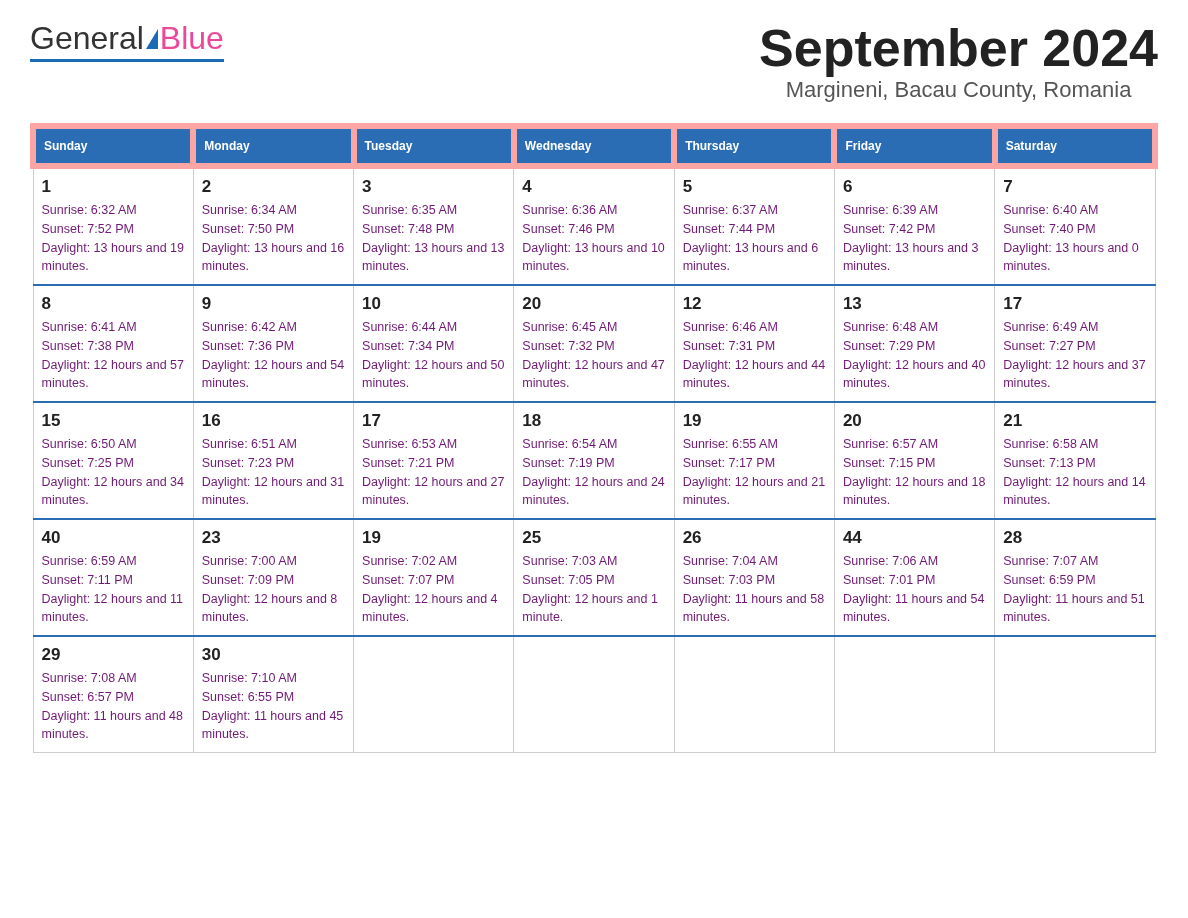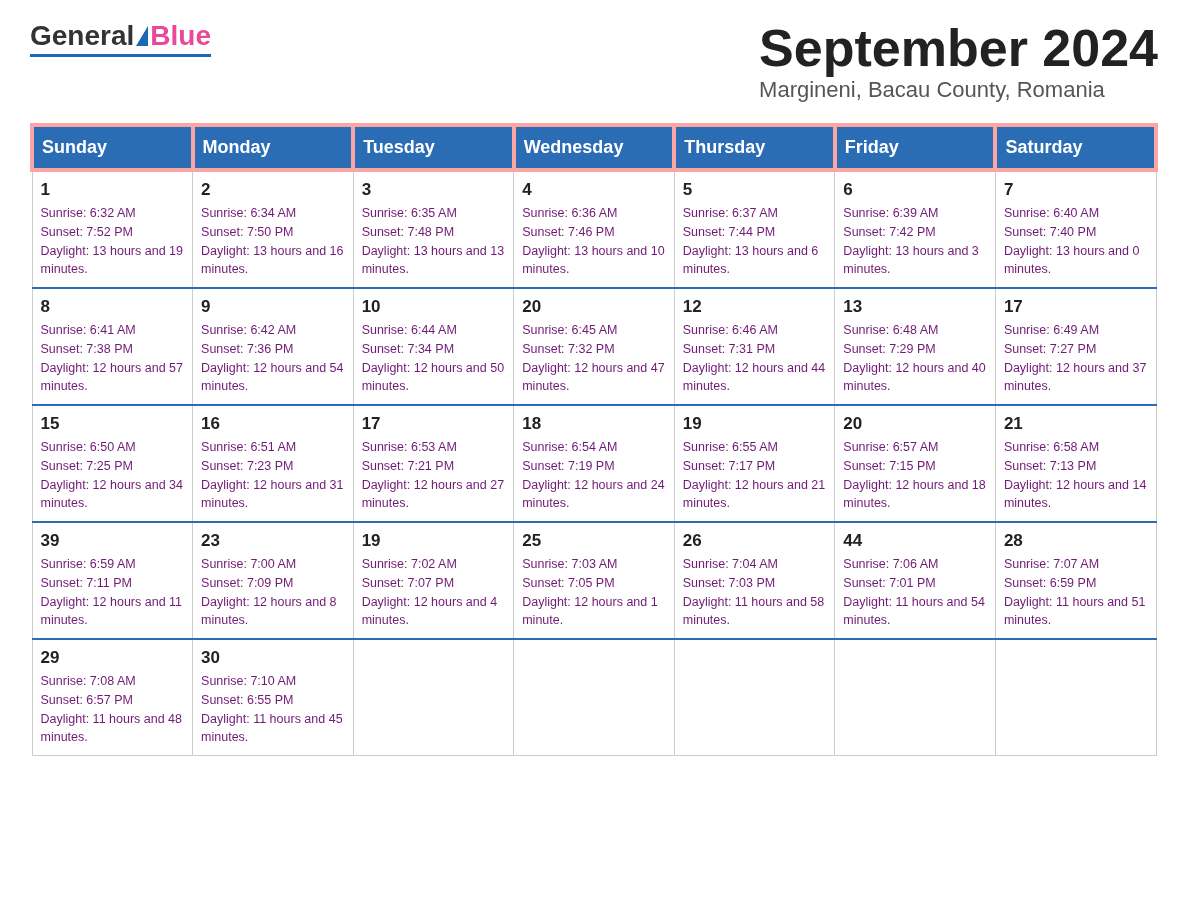--- a/index.html
+++ b/index.html
@@ -17,22 +17,22 @@
       margin-bottom: 20px;
     }
     .logo {
       display: flex;
       flex-direction: column;
       align-items: flex-start;
     }
     .logo-text {
       display: flex;
       align-items: center;
-      font-size: 28px;
-      font-weight: bold;
+      font-size: 32px;
+      font-weight: normal;
       color: #333;
     }
     .logo-general { color: #333; }
     .logo-blue { color: #ec4899; }
     .logo-triangle {
       width: 0;
       height: 0;
       border-left: 12px solid transparent;
       border-bottom: 20px solid #1a6bb5;
       margin-left: 2px;
@@ -40,21 +40,21 @@
       display: inline-block;
       vertical-align: middle;
     }
     .logo-underline {
       width: 100%;
       height: 3px;
       background: #1a6bb5;
       margin-top: 2px;
     }
     .title-area {
-      text-align: left;
+      text-align: center;
     }
     .month-title {
       font-size: 52px;
       font-weight: bold;
       color: #222;
       line-height: 1.1;
     }
     .location-title {
       font-size: 22px;
       color: #555;
@@ -62,23 +62,23 @@
     .calendar-table {
       width: 100%;
       border-collapse: collapse;
       border: 1px solid #cccccc;
     }
     .calendar-table th {
       background: #2a6db5;
       color: #ffffff;
       padding: 10px 8px;
       text-align: left;
-      font-size: 18px;
+      font-size: 12px;
       font-weight: bold;
-      border: 4px solid #fca5a5;
+      border: 6px solid #fca5a5;
     }
     .calendar-table td {
       vertical-align: top;
       padding: 8px;
       border: 1px solid #cccccc;
       width: calc(100% / 7);
       min-height: 100px;
     }
     .day-number {
       font-size: 17px;
@@ -214,21 +214,21 @@
           <div class="day-number">20</div>
           <div class="day-info">Sunrise: 6:57 AM<br>Sunset: 7:15 PM<br>Daylight: 12 hours and 18 minutes.</div>
         </td>
         <td>
           <div class="day-number">21</div>
           <div class="day-info">Sunrise: 6:58 AM<br>Sunset: 7:13 PM<br>Daylight: 12 hours and 14 minutes.</div>
         </td>
       </tr>
       <tr class="row-top-border">
         <td>
-          <div class="day-number">39</div>
+          <div class="day-number">40</div>
           <div class="day-info">Sunrise: 6:59 AM<br>Sunset: 7:11 PM<br>Daylight: 12 hours and 11 minutes.</div>
         </td>
         <td>
           <div class="day-number">23</div>
           <div class="day-info">Sunrise: 7:00 AM<br>Sunset: 7:09 PM<br>Daylight: 12 hours and 8 minutes.</div>
         </td>
         <td>
           <div class="day-number">19</div>
           <div class="day-info">Sunrise: 7:02 AM<br>Sunset: 7:07 PM<br>Daylight: 12 hours and 4 minutes.</div>
         </td>

